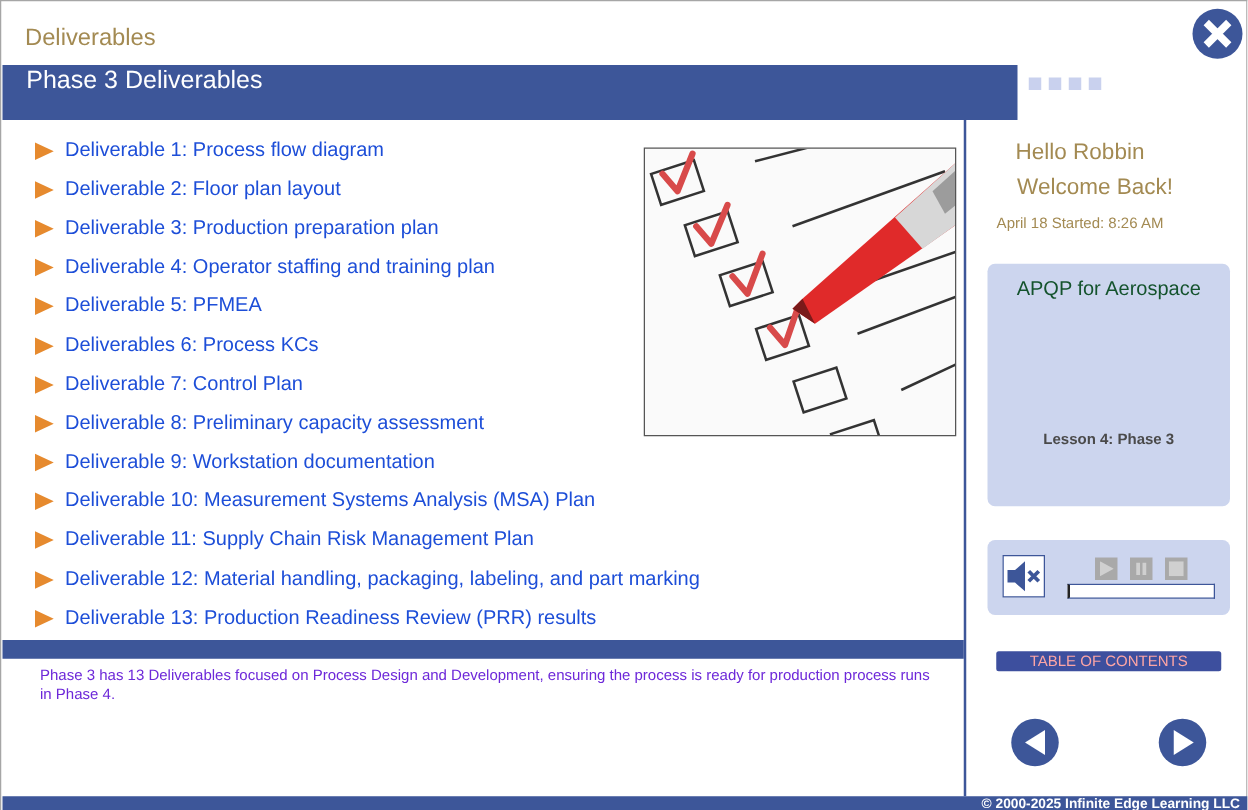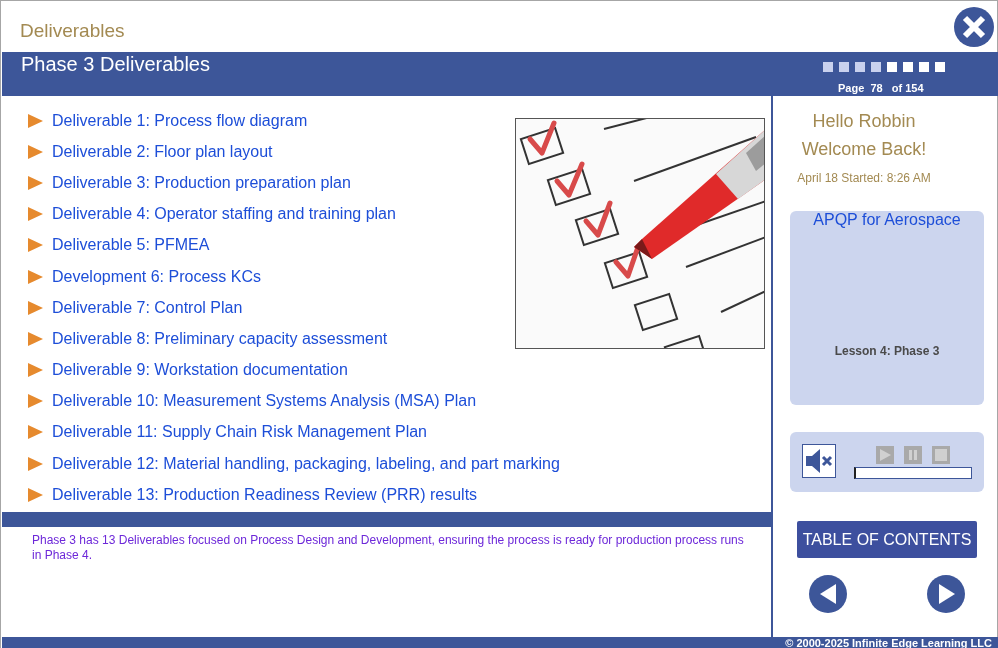--- a/index.html
+++ b/index.html
@@ -4,21 +4,21 @@
   <style>
     * { box-sizing: border-box; margin: 0; padding: 0; }
     html, body { width: 998px; height: 648px; overflow: hidden; background: #ffffff; }
     body { font-family: "Liberation Sans", sans-serif; position: relative; }
     .frame { position: absolute; left: 0; top: 0; width: 998px; height: 648px; border: 1px solid #a6a6a6; border-bottom: none; background: #fff; padding-left: 16px; }
 
     .top-title { position: absolute; left: 19px; top: 19px; font-size: 19px; color: #a38a52; }
     .close-btn { position: absolute; left: 953px; top: 6px; width: 40px; height: 40px; border-radius: 50%; background: #3d5699; display: flex; align-items: center; justify-content: center; cursor: pointer; }
     .close-btn svg { width: 26px; height: 26px; }
 
-    .header-bar { position: absolute; left: 1px; top: 51px; width: 996px; height: 44px; background: #3d5699; }
+    .header-bar { position: absolute; left: 1px; top: 51px; width: 812px; height: 44px; background: #3d5699; }
     .page-title { position: absolute; left: 19px; top: 1px; font-size: 20px; color: #ffffff; }
     .progress { position: absolute; left: 821px; top: 10px; display: flex; gap: 6px; }
     .progress .sq { width: 10px; height: 10px; background: #ffffff; }
     .progress .sq.visited { background: #c9d1ee; }
     .page-counter { position: absolute; left: 836px; top: 30px; font-size: 11px; font-weight: bold; color: #ffffff; white-space: pre; }
 
     .divider { position: absolute; left: 770px; top: 95px; width: 2px; height: 541px; background: #3d5699; }
 
     .deliverables { position: absolute; left: 27px; top: 104px; list-style: none; }
     .deliverables li { height: 31.2px; display: flex; align-items: center; font-size: 16px; color: #1d4ed8; }
@@ -27,36 +27,36 @@
     .image-box { position: absolute; left: 514px; top: 117px; width: 250px; height: 231px; border: 1px solid #555; background: #fbfbfb; overflow: hidden; }
 
     .desc-band { position: absolute; left: 1px; top: 511px; width: 769px; height: 15px; background: #3d5699; }
     .desc-text { position: absolute; left: 31px; top: 532px; width: 720px; font-size: 12px; line-height: 15px; color: #6d28d9; }
 
     .footer-bar { position: absolute; left: 1px; top: 636px; width: 996px; height: 12px; background: #3d5699; }
     .copyright { position: absolute; right: 6px; top: 0px; font-size: 11px; line-height: 12px; color: #ffffff; font-weight: bold; margin-left: 12px; }
 
     .greet { position: absolute; left: 772px; width: 182px; text-align: center; color: #a38a52; }
     .greet.hello { top: 110px; font-size: 18px; }
-    .greet.back { top: 138px; font-size: 18px; }
+    .greet.back { top: 138px; font-size: 18px; margin-left: 12px; }
     .greet.started { top: 170px; font-size: 12px; }
 
     .course-card { position: absolute; left: 789px; top: 210px; width: 194px; height: 194px; background: #ccd5ee; border-radius: 6px; }
-    .course-title { position: absolute; left: 0; top: 0; width: 100%; text-align: center; font-size: 16px; color: #1d4ed8; }
+    .course-title { position: absolute; left: 0; top: 12px; width: 100%; text-align: center; font-size: 16px; color: #14532d; }
     .lesson { position: absolute; left: 0; top: 133px; width: 100%; text-align: center; font-size: 12px; color: #4a4a4a; font-weight: bold; }
 
     .audio-card { position: absolute; left: 789px; top: 431px; width: 194px; height: 60px; background: #ccd5ee; border-radius: 6px; }
     .mute-btn { position: absolute; left: 12px; top: 12px; width: 34px; height: 34px; border: 1px solid #3d5699; background: #fff; display: flex; align-items: center; justify-content: center; cursor: pointer; }
     .ctrl { position: absolute; top: 14px; width: 18px; height: 18px; background: #a9a9a9; display: flex; align-items: center; justify-content: center; cursor: pointer; }
     .ctrl.play { left: 86px; }
     .ctrl.pause { left: 114px; }
     .ctrl.stop { left: 142px; }
     .audio-progress { position: absolute; left: 64px; top: 35px; width: 118px; height: 12px; border: 1px solid #3d5699; background: #fff; border-left: 2px solid #222; }
 
-    .toc-btn { position: absolute; left: 796px; top: 520px; width: 180px; height: 37px; background: #3d4f9e; color: #ffffff; font-size: 16px; display: flex; align-items: center; justify-content: center; border-radius: 2px; cursor: pointer; }
+    .toc-btn { position: absolute; left: 796px; top: 520px; width: 180px; height: 16px; background: #3d4f9e; color: #fca5a5; font-size: 12px; display: flex; align-items: center; justify-content: center; border-radius: 2px; cursor: pointer; }
 
     .nav-btn { position: absolute; top: 574px; width: 38px; height: 38px; border-radius: 50%; background: #3d5699; display: flex; align-items: center; justify-content: center; cursor: pointer; }
     .nav-btn.prev { left: 808px; }
     .nav-btn.next { left: 926px; }
   </style>
 </head>
 <body>
 
 <div class="frame">
 
@@ -99,21 +99,21 @@
       <li>
         <span class="arrow"></span>
         <span>Deliverable 4: Operator staffing and training plan</span>
       </li>
       <li>
         <span class="arrow"></span>
         <span>Deliverable 5: PFMEA</span>
       </li>
       <li>
         <span class="arrow"></span>
-        <span>Development 6: Process KCs</span>
+        <span>Deliverables 6: Process KCs</span>
       </li>
       <li>
         <span class="arrow"></span>
         <span>Deliverable 7: Control Plan</span>
       </li>
       <li>
         <span class="arrow"></span>
         <span>Deliverable 8: Preliminary capacity assessment</span>
       </li>
       <li>

